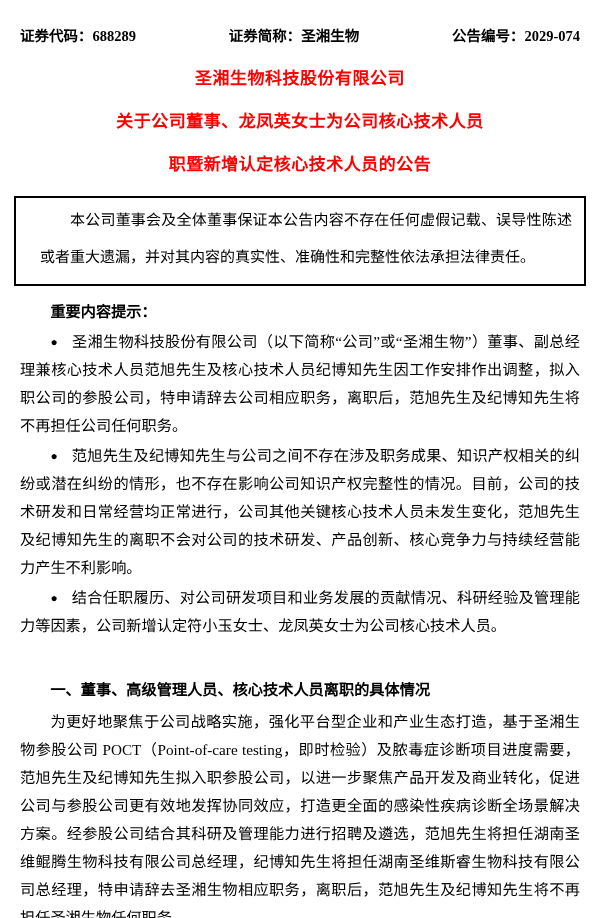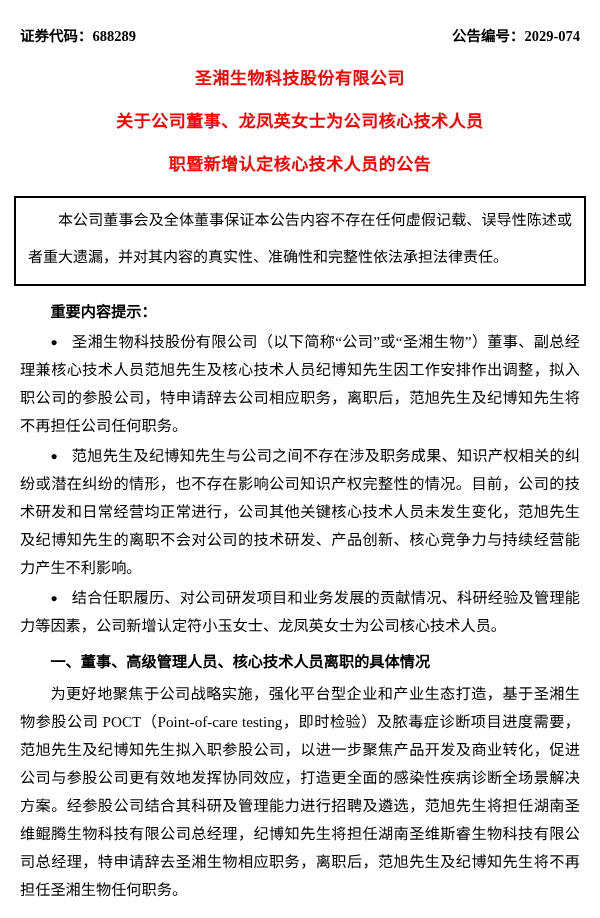--- a/index.html
+++ b/index.html
@@ -34,21 +34,21 @@
     font-weight: bold;
     font-size: 17px;
     line-height: 43px;
     color: #ff0000;
     letter-spacing: 0.5px;
   }
   
   .declaration-box {
     margin: 10px -6px 0 -6px;
     border: 2px solid #000000;
-    padding: 4px 12px 8px 12px;
+    padding: 4px 12px 8px 24px;
   }
   .declaration-box p {
     font-size: 15px;
     line-height: 37px;
     text-indent: 2em;
     text-align: justify;
   }
   
   .notice-heading {
     margin-top: 12px;
@@ -63,41 +63,42 @@
     text-indent: 2em;
     text-align: justify;
     margin: 2px 0;
   }
   .bullet-para .bullet {
     font-size: 12px;
     margin-right: 14px;
     vertical-align: 1px;
   }
   .section-heading {
-    margin-top: 8px;
+    margin-top: 36px;
     font-size: 15.2px;
     font-weight: bold;
     line-height: 28px;
     text-indent: 2em;
   }
   .body-para {
     margin-top: 4px;
     font-size: 15.2px;
     line-height: 28px;
     text-indent: 2em;
     text-align: justify;
   }
 </style>
 </head>
 <body>
 
 <div class="page">
 
   <div class="doc-header">
     <span>证券代码：688289</span>
+    <span>证券简称：圣湘生物</span>
     <span>公告编号：2029-074</span>
   </div>
 
   <div class="title">
     <div>圣湘生物科技股份有限公司</div>
     <div>关于公司董事、龙凤英女士为公司核心技术人员</div>
     <div>职暨新增认定核心技术人员的公告</div>
   </div>
 
   <div class="declaration-box">

